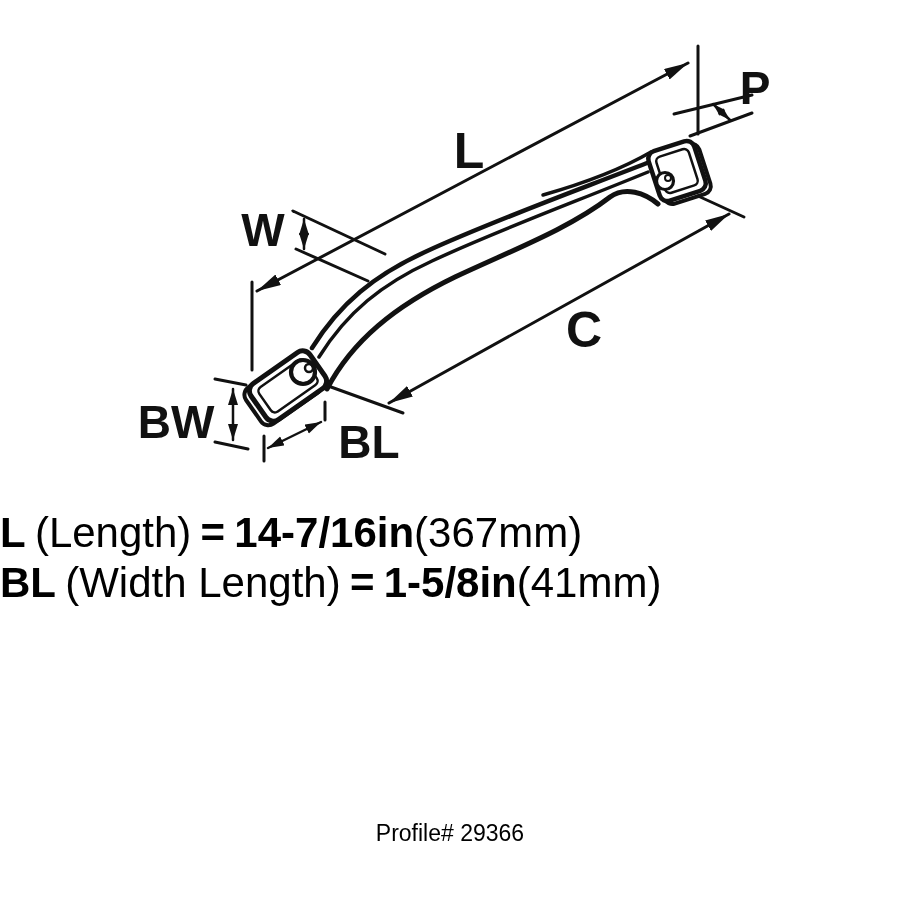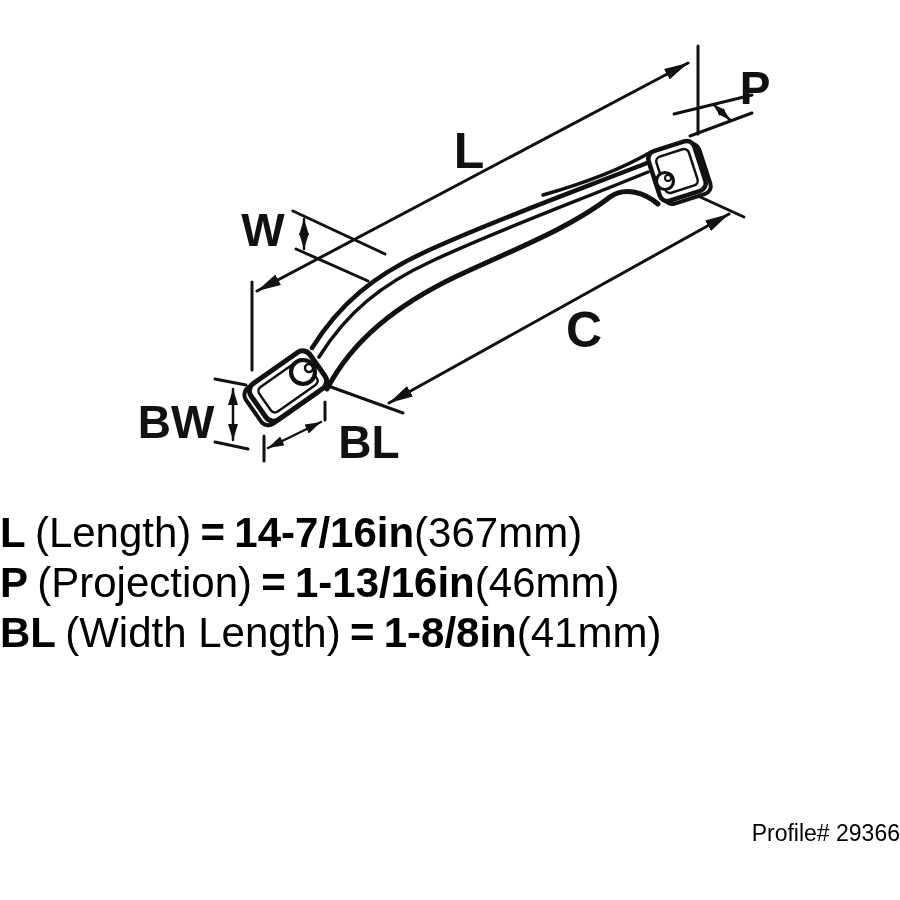--- a/index.html
+++ b/index.html
@@ -15,21 +15,21 @@
   }
   .spec-line{
     height:50px;line-height:50px;font-size:42px;white-space:nowrap;
   }
   .spec-code,.spec-eq,.spec-value{font-weight:700;}
   .spec-name,.spec-metric{font-weight:400;}
   .spec-code{margin-right:0.22em;}
   .spec-name{margin-right:0.22em;}
   .spec-eq{margin-right:0.22em;}
   .profile{
-    position:absolute;left:0;top:820px;width:900px;text-align:right;
+    position:absolute;left:0;top:820px;width:900px;text-align:center;
     font-size:23px;font-weight:400;
   }
 </style>
 </head>
 <body>
 
 <div id="stage">
 
   <svg width="900" height="500" viewBox="0 0 900 500">
     <defs>
@@ -113,25 +113,22 @@
     </g>
   </svg>
 
   
   <div class="specs">
   <div class="spec-line">
     <span class="spec-code">L</span><span class="spec-name">(Length)</span><span class="spec-eq">=</span><span class="spec-value">14-7/16in</span><span class="spec-metric">(367mm)</span>
   </div>
 
 
-  <div class="spec-line">
-    <span class="spec-code">P</span><span class="spec-name">(Projection)</span><span class="spec-eq">=</span><span class="spec-value">1-13/16in</span><span class="spec-metric">(46mm)</span>
-  </div>
 
 
   <div class="spec-line">
-    <span class="spec-code">BL</span><span class="spec-name">(Width Length)</span><span class="spec-eq">=</span><span class="spec-value">1-8/8in</span><span class="spec-metric">(41mm)</span>
+    <span class="spec-code">BL</span><span class="spec-name">(Width Length)</span><span class="spec-eq">=</span><span class="spec-value">1-5/8in</span><span class="spec-metric">(41mm)</span>
   </div>
 
 </div>
 
   <div class="profile">Profile# 29366</div>
 </div>
 
 </body></html>

